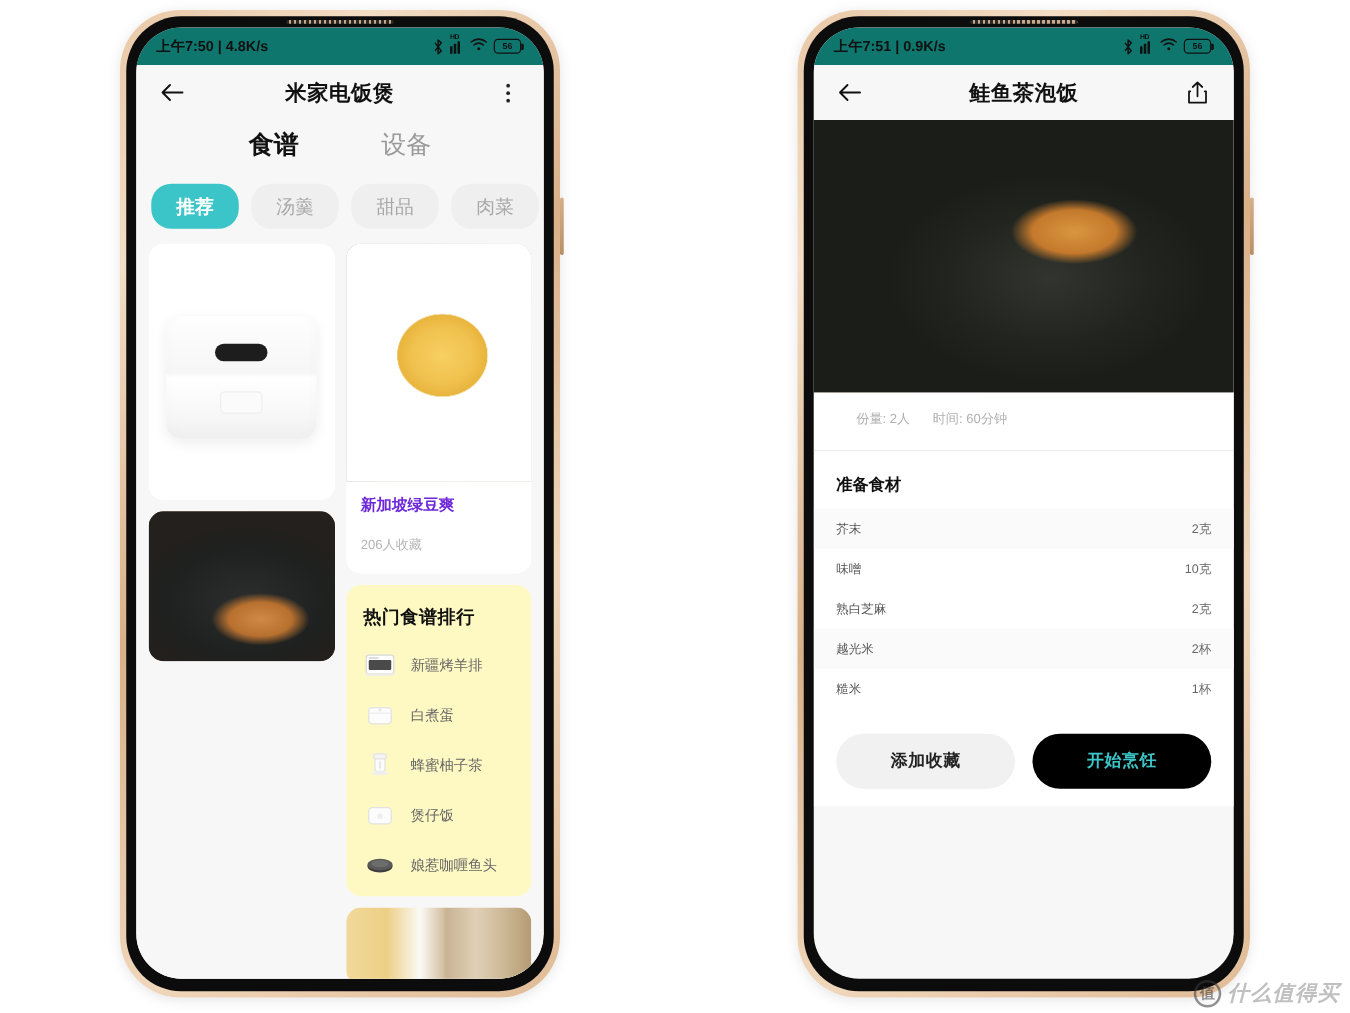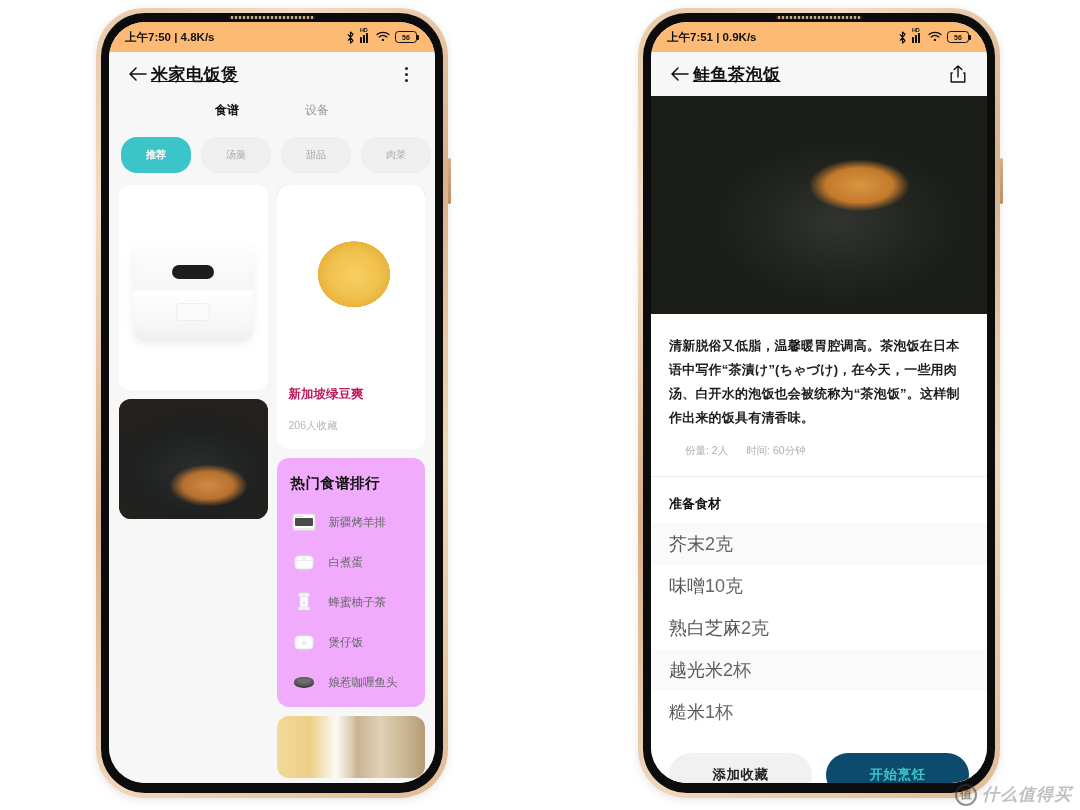--- a/index.html
+++ b/index.html
@@ -50,21 +50,21 @@
 
   
   #phone-left  { left: 96px;  top: 8px;  width: 352px; height: 790px; }
   #phone-right { left: 638px; top: 8px;  width: 362px; height: 790px; }
 
   
   .statusbar {
     height: 30px; display: flex; align-items: center;
     justify-content: space-between;
     padding: 0 18px 0 16px;
-    background: #fdba74;
+    background: #0f766e;
     font-size: 11.5px; color: #111; font-weight: bold;
   }
   .status-right { display: flex; align-items: center; gap: 5px; }
   .ic { display:inline-block; }
   .ic-bt { width:9px; height:13px; position:relative; }
   .ic-bt svg { display:block; }
   .sig { display:flex; align-items:flex-end; gap:1px; height:11px; position:relative; }
   .sig b { display:block; width:2px; background:#111; border-radius:.5px; }
   .sig b:nth-child(1){height:4px}.sig b:nth-child(2){height:6px}
   .sig b:nth-child(3){height:8px}.sig b:nth-child(4){height:10px}
@@ -74,75 +74,75 @@
     display:flex; align-items:center; justify-content:center;
     font-size:7px; font-weight:bold; position:relative;
   }
   .batt:after{content:"";position:absolute;right:-3.4px;top:3px;width:2px;height:5px;background:#111;border-radius:0 1px 1px 0;}
 
   
   .navbar {
     height: 44px; display:flex; align-items:center;
     padding: 0 16px; background:#f7f7f7;
   }
-  .nav-title { flex:1; text-align:left; font-size:17px; font-weight:bold; color:#111; letter-spacing:.5px;text-decoration:underline;}
+  .nav-title { flex:1; text-align:center; font-size:17px; font-weight:bold; color:#111; letter-spacing:.5px;}
   .nav-ic { width:26px; height:26px; display:flex; align-items:center; justify-content:center; color:#111; }
   .dots3 { display:flex; flex-direction:column; gap:3px; align-items:center;}
   .dots3 i{width:3px;height:3px;background:#222;border-radius:50%;display:block;}
 
   
   .tabs { display:flex; justify-content:center; gap:66px; padding: 6px 0 10px; background:#f7f7f7;}
-  .tab { font-size:12px; color:#9a9a9a;font-family:Liberation Mono, monospace; }
+  .tab { font-size:20px; color:#9a9a9a;font-family:Liberation Mono, monospace; }
   .tab.active { color:#111; font-weight:bold; }
 
   
   .chips { display:flex; gap:10px; padding: 8px 12px 12px 12px; background:#f7f7f7; overflow:hidden;}
   .chip {
     flex:0 0 auto; height:28px; min-width:70px; padding:18px 18px;
     border-radius:16px; background:#efefef; color:#a8a8a8;
-    font-size:10px; display:flex; align-items:center; justify-content:center;
+    font-size:15px; display:flex; align-items:center; justify-content:center;
   }
   .chip.sel { background:#3cc5c8; color:#fff; font-weight:bold; }
 
   
   .feed { display:flex; gap:9px; padding: 0 10px; background:#f7f7f7; height: 100%; }
   .col { flex:1; display:flex; flex-direction:column; gap:9px; }
   .card { background:#fff; border-radius:12px; overflow:hidden; }
   .card .ph { width:100%; display:block; }
   .card-body { padding: 11px 12px 16px; }
-  .card-title { font-size:12.5px; font-weight:bold; color:#be185d; }
+  .card-title { font-size:12.5px; font-weight:bold; color:#6d28d9; }
   .card-sub { font-size:10.5px; color:#b5b5b5; margin-top:16px; }
 
   
-  .rank { background:#f0abfc; border-radius:12px; padding: 16px 14px 14px; }
+  .rank { background:#fef9c3; border-radius:12px; padding: 16px 14px 14px; }
   .rank-title { font-size:14.5px; font-weight:bold; color:#111; letter-spacing:.4px;}
   .rank-row { display:flex; align-items:center; gap:12px; margin-top:18px; }
   .rank-label { font-size:11.5px; color:#666; }
   .thumb { width:26px; height:22px; flex:0 0 auto; }
 
   
   .hero { width:100%; height:218px; position:relative; overflow:hidden; }
   .detail-body { background:#fff; }
   .desc {
     padding: 20px 18px 0; font-size:13px; line-height:1.85;
     color:#1c1c1c; font-weight:bold; letter-spacing:.2px;
   }
   .meta { padding: 14px 34px 18px; font-size:10.5px; color:#b0b0b0; display:flex; gap:18px;}
   .sep { height:1px; background:#ededed; margin:0 0px; }
   .sec-title { padding: 18px 18px 10px; font-size:13px; font-weight:bold; color:#111; }
-  .ing { display:flex; padding: 9px 18px; font-size:18px; color:#555; }
+  .ing { display:flex; justify-content:space-between; padding: 9px 18px; font-size:10px; color:#555; }
   .ing.alt { background:#fafafa; }
   .ing .amt { color:#666; }
   .actions { display:flex; gap:14px; padding: 20px 18px 14px; }
   .btn {
     flex:1; height:44px; border-radius:24px; background:#f1f1f1;
     display:flex; align-items:center; justify-content:center;
     font-size:13.5px; color:#222; font-weight:bold; letter-spacing:.5px;
   }
-  .btn.primary { background:#0c4a6e; color:#3cc5c8; }
+  .btn.primary { background:#000000; color:#3cc5c8; }
 
   
   .wm {
     position:absolute; right: 8px; bottom: 4px;
     display:flex; align-items:center; gap:5px;
     opacity:.55; z-index:60;
   }
   .wm-badge {
     width:22px;height:22px;border-radius:50%;
     border:2px solid #3a3a3a; color:#3a3a3a;
@@ -414,21 +414,20 @@
                 <path d="M3.2 9 H2.2 V18 H15.8 V9 H14.8" stroke="#111" stroke-width="1.4" fill="none" stroke-linecap="round" stroke-linejoin="round"></path>
               </svg>
           </div>
         </div>
 
         <div class="hero">
           <div class="hero-photo"></div>
         </div>
 
         <div class="detail-body">
-          <div class="desc">清新脱俗又低脂，温馨暖胃腔调高。茶泡饭在日本语中写作“茶漬け”(ちゃづけ)，在今天，一些用肉汤、白开水的泡饭也会被统称为“茶泡饭”。这样制作出来的饭具有清香味。</div>
           <div class="meta">
             <span>份量: 2人</span>
             <span>时间: 60分钟</span>
           </div>
           <div class="sep"></div>
 
           <div class="sec-title">准备食材</div>
 
           <div class="ing alt">
             <span>芥末</span>

